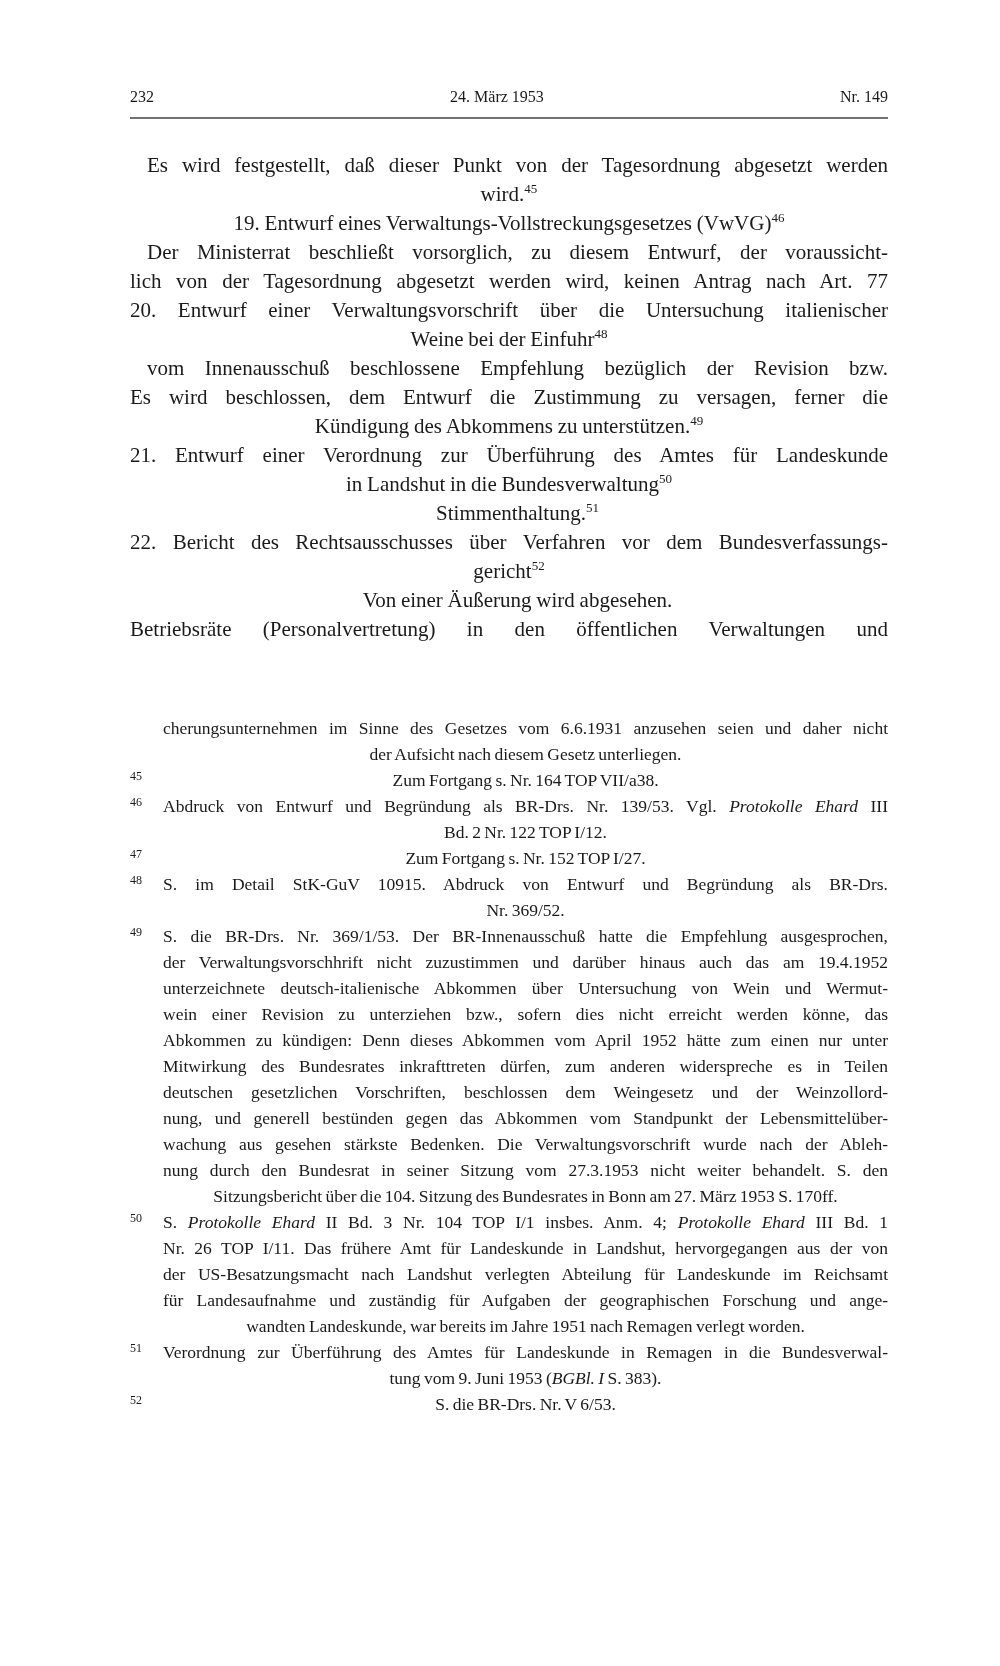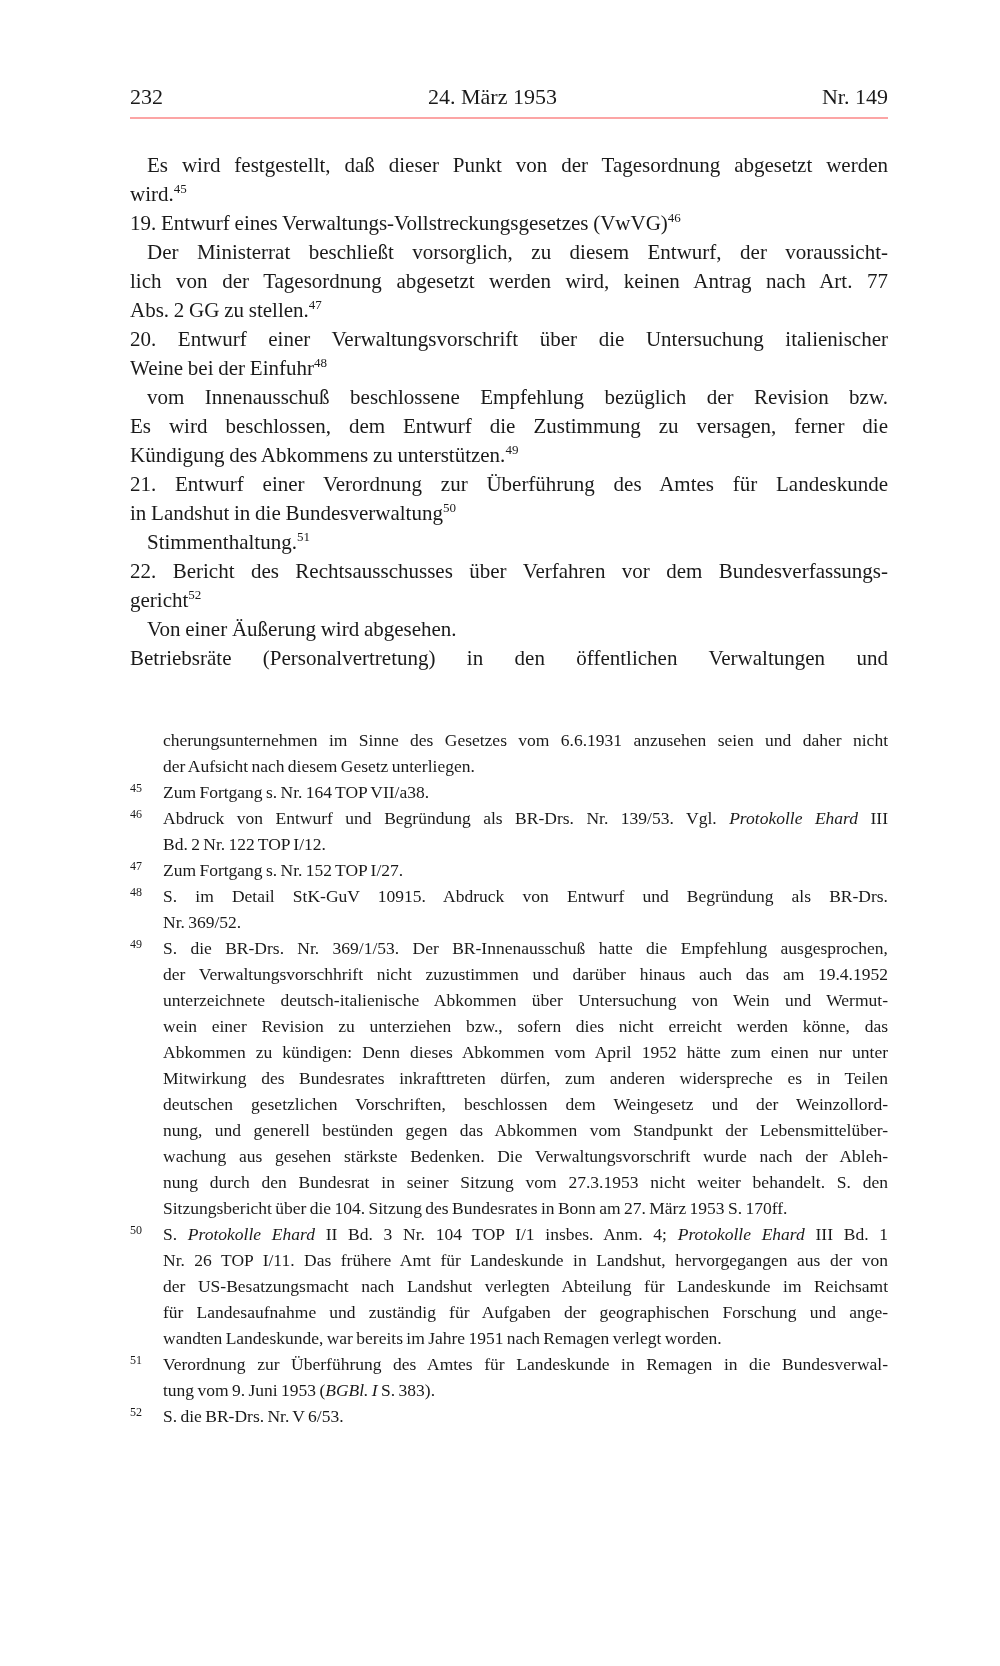--- a/index.html
+++ b/index.html
@@ -15,51 +15,51 @@
   .content {
     position: absolute;
     left: 130px;
     top: 84px;
     width: 758px;
   }
   .running-header {
     display: flex;
     justify-content: space-between;
     align-items: baseline;
-    font-size: 22px;
+    font-size: 16px;
     line-height: 26px;
     padding-bottom: 7px;
-    border-bottom: 2px solid #fca5a5;
+    border-bottom: 2px solid #737373;
   }
   .body-text {
     margin-top: 32px;
     font-size: 21px;
     line-height: 29px;
     word-spacing: -0.5px;
   }
   .line {
     height: 29px;
     white-space: nowrap;
     overflow: hidden;
-    text-align: left;
+    text-align: center;
   }
   .line.j {
     text-align: justify;
     text-align-last: justify;
   }
   .para.indent .line:first-child { text-indent: 17px; }
   sup.ref {
     font-size: 0.62em;
     line-height: 0;
     vertical-align: super;
     letter-spacing: 0;
   }
   i { font-style: italic; }
   .footnotes {
-    margin-top: 54px;
+    margin-top: 71px;
     font-size: 17.5px;
     line-height: 26px;
     word-spacing: -1px;
   }
   .footnotes .line { height: 26px; }
   .footnote { position: relative; padding-left: 33px; }
   .fn-num {
     position: absolute;
     left: 0;
     top: 3px;
@@ -83,21 +83,20 @@
         <div class="para indent">
           <div class="line j"><span>Es wird festgestellt, daß dieser Punkt von der Tagesordnung abgesetzt werden</span></div>
           <div class="line"><span>wird.</span><sup class="ref">45</sup></div>
         </div>
         <div class="para">
           <div class="line"><span>19. Entwurf eines Verwaltungs-Vollstreckungsgesetzes (VwVG)</span><sup class="ref">46</sup></div>
         </div>
         <div class="para indent">
           <div class="line j"><span>Der Ministerrat beschließt vorsorglich, zu diesem Entwurf, der voraussicht-</span></div>
           <div class="line j"><span>lich von der Tagesordnung abgesetzt werden wird, keinen Antrag nach Art. 77</span></div>
-          <div class="line"><span>Abs. 2 GG zu stellen.</span><sup class="ref">47</sup></div>
         </div>
         <div class="para">
           <div class="line j"><span>20. Entwurf einer Verwaltungsvorschrift über die Untersuchung italienischer</span></div>
           <div class="line"><span>Weine bei der Einfuhr</span><sup class="ref">48</sup></div>
         </div>
         <div class="para indent">
           <div class="line j"><span>vom Innenausschuß beschlossene Empfehlung bezüglich der Revision bzw.</span></div>
           <div class="line j"><span>Es wird beschlossen, dem Entwurf die Zustimmung zu versagen, ferner die</span></div>
           <div class="line"><span>Kündigung des Abkommens zu unterstützen.</span><sup class="ref">49</sup></div>
         </div>

